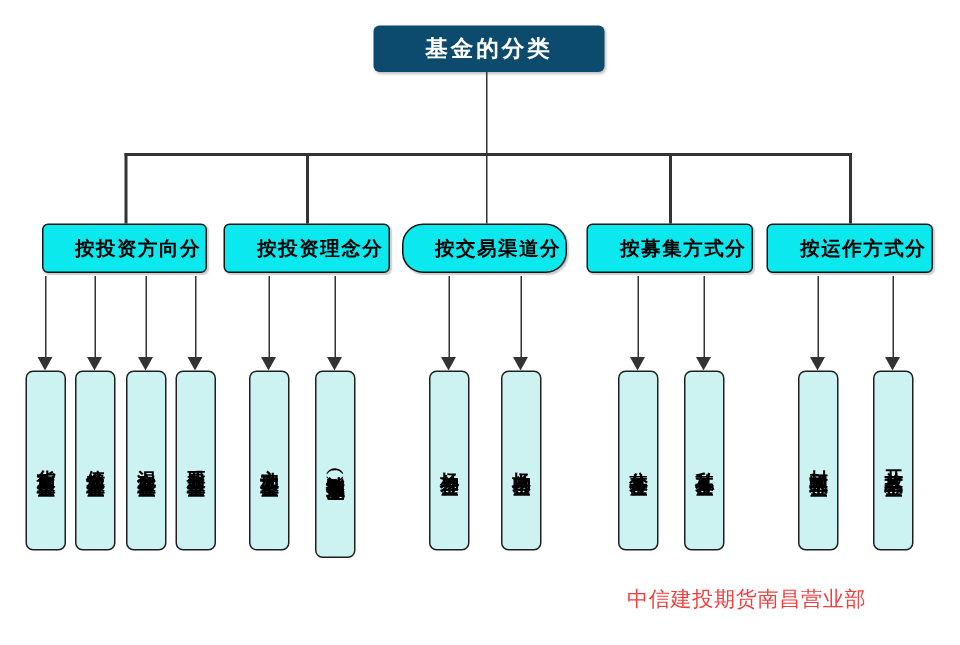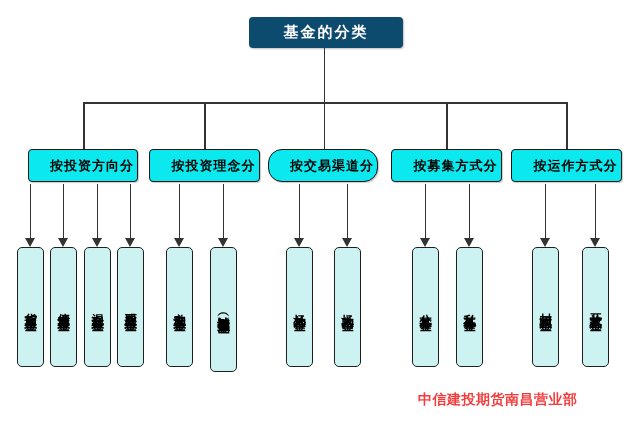--- a/index.html
+++ b/index.html
@@ -70,21 +70,21 @@
     left: 0; bottom: 0;
     width: 0; height: 0;
     border-left: 5.5px solid transparent;
     border-right: 5.5px solid transparent;
     border-top: 9px solid #333333;
   }
   .watermark {
     position: absolute;
     left: 418px; top: 391px;
     color: #f53c3c;
-    font-size: 14px; font-weight: bold;
+    font-size: 14px; font-weight: normal;
     letter-spacing: 0.5px;
   }
 </style>
 </head>
 <body>
 
 <div class="canvas">
 
   <div class="title-box">基金的分类</div>
 

